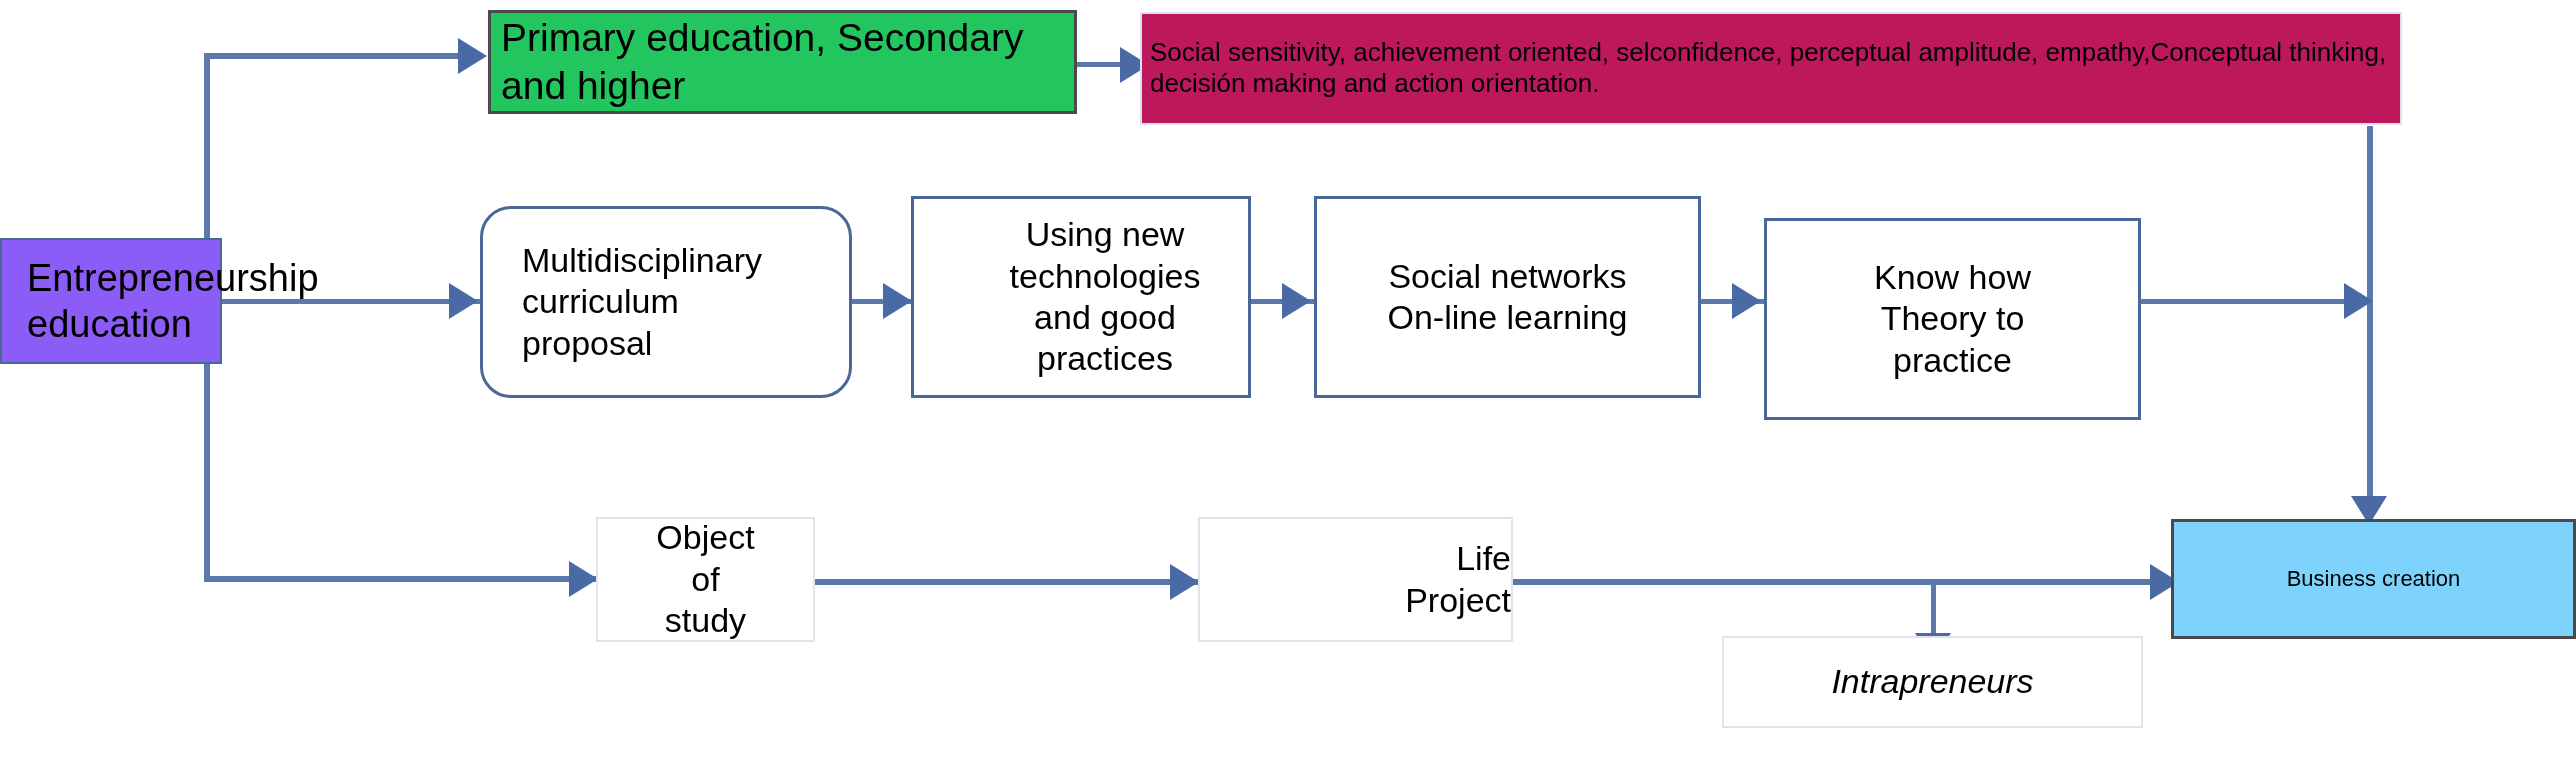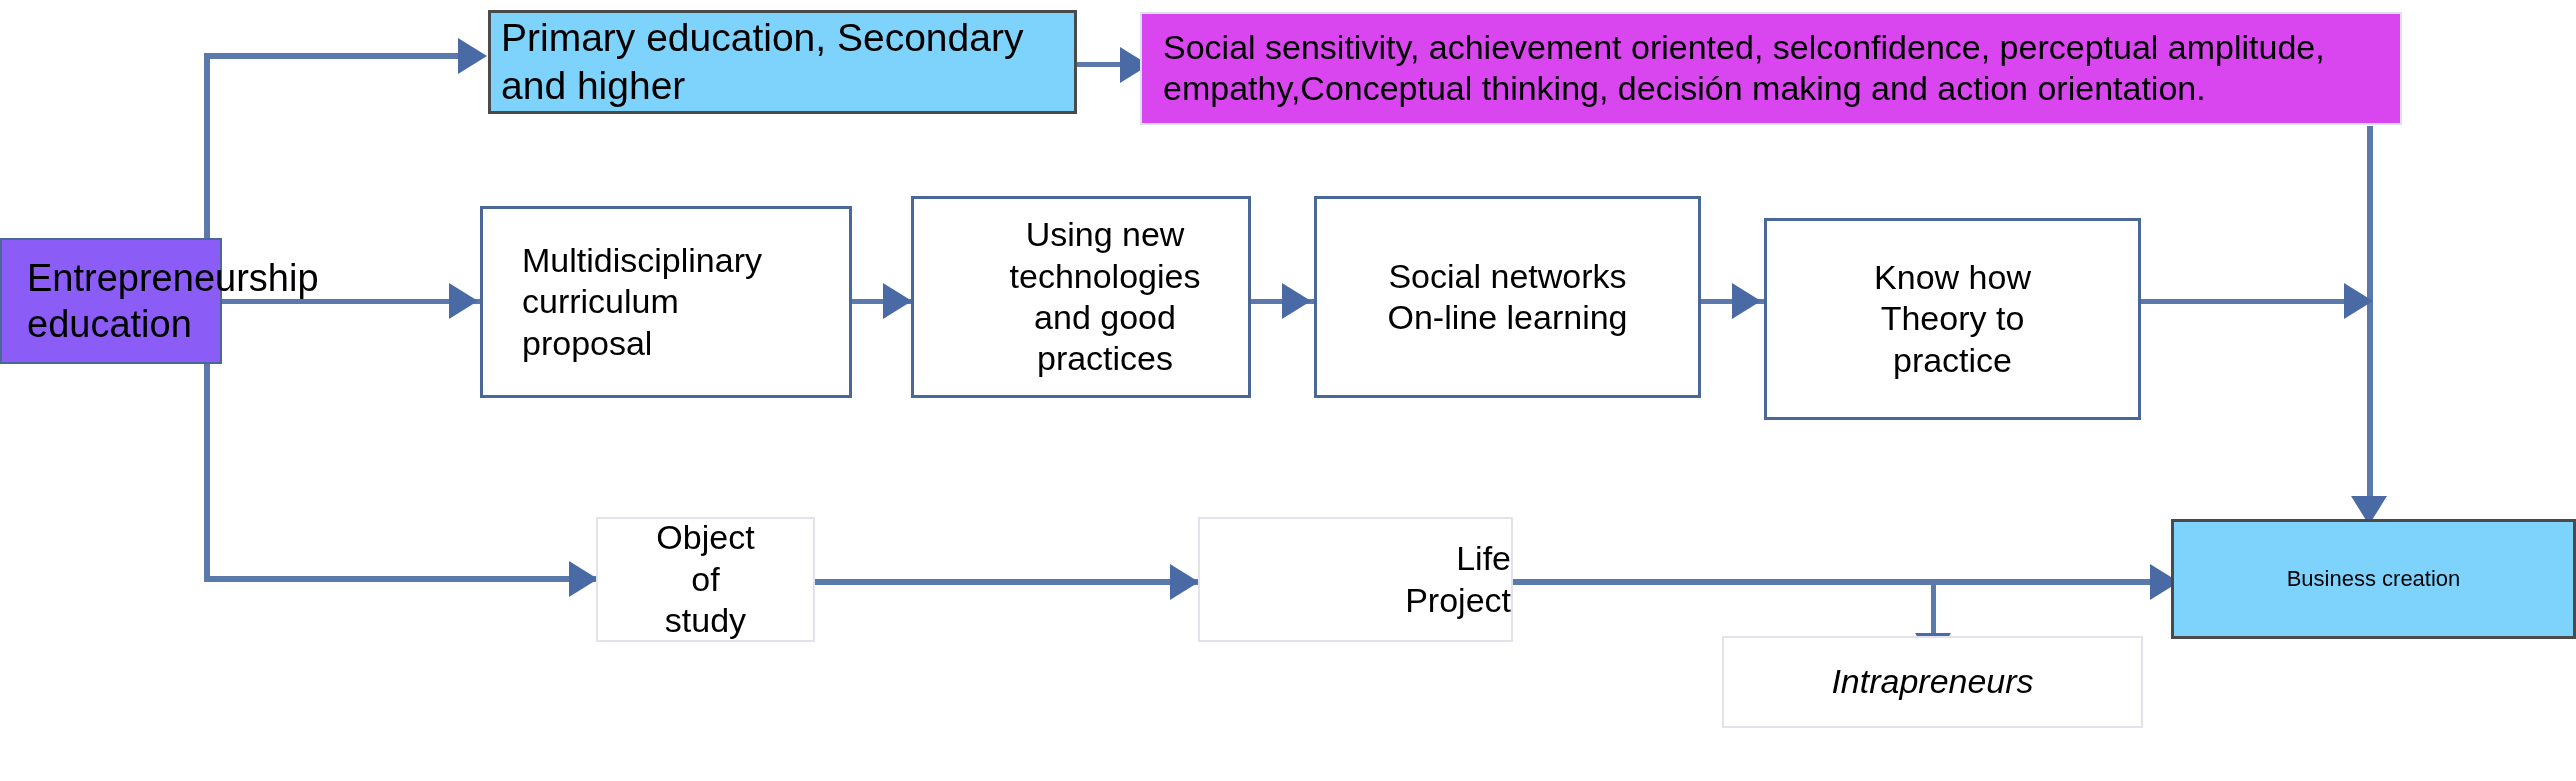--- a/index.html
+++ b/index.html
@@ -31,34 +31,34 @@
   .node .txt { display: block; width: 100%; white-space: pre-line; }
   .skin-source {
     background: #8b5cf6;
     border: 2.5px solid #4a6897;
     font-size: 38px;
     justify-content: flex-start;
     text-align: left;
     padding-left: 25px;
   }
   .skin-highlight {
-    background: #7dd3fc;
+    background: #22c55e;
     border: 3.4px solid #4a4a4a;
     font-size: 39px;
     justify-content: flex-start;
     text-align: left;
     padding-left: 10px;
   }
   .skin-note {
-    background: #d946ef;
+    background: #be185d;
     border: 2.5px solid #dbe2ef;
-    font-size: 34px;
-    justify-content: flex-start;
-    text-align: left;
-    padding: 0 21px;
+    font-size: 26px;
+    justify-content: flex-start;
+    text-align: left;
+    padding: 0 8px;
   }
   .skin-process {
     background: #ffffff;
     border: 3.4px solid #4a6897;
     font-size: 34px;
   }
   .skin-process-left {
     background: #ffffff;
     border: 3.4px solid #4a6897;
     font-size: 34px;
@@ -156,21 +156,21 @@
 
   <div class="node skin-note" style="left:1140px; top:11.8px; width:1262px; height:113px;">
     <span class="txt">Social sensitivity, achievement oriented, selconfidence, perceptual amplitude, empathy,Conceptual thinking, decisión making and action orientation.</span>
   </div>
 
   <div class="node skin-source" style="left:0px; top:238px; width:222px; height:126px;">
     <span class="txt">Entrepreneurship
 education</span>
   </div>
 
-  <div class="node skin-process-left" style="left:480px; top:206px; width:372px; height:192px;">
+  <div class="node skin-process-left" style="left:480px; top:206px; width:372px; height:192px;border-radius:31px;">
     <span class="txt">Multidisciplinary
 curriculum
 proposal</span>
   </div>
 
   <div class="node skin-process" style="left:911px; top:196px; width:340px; height:202px;padding-left:48px;">
     <span class="txt">Using new
 technologies
 and good
 practices</span>

